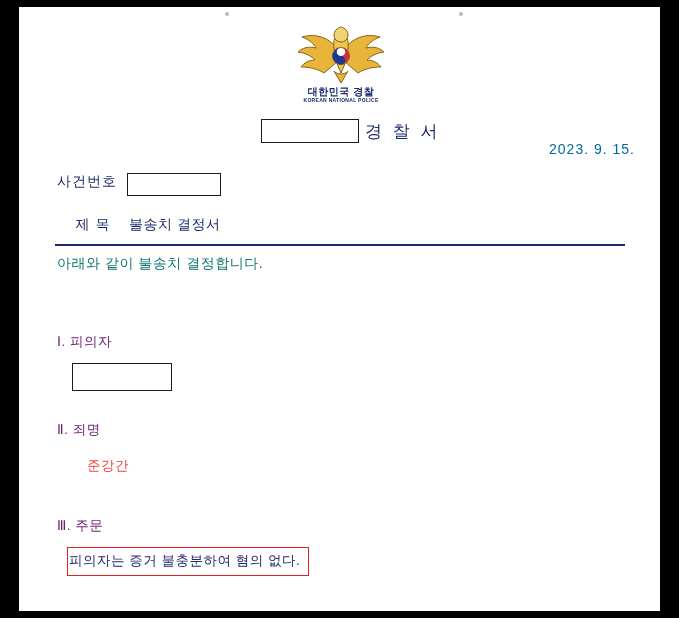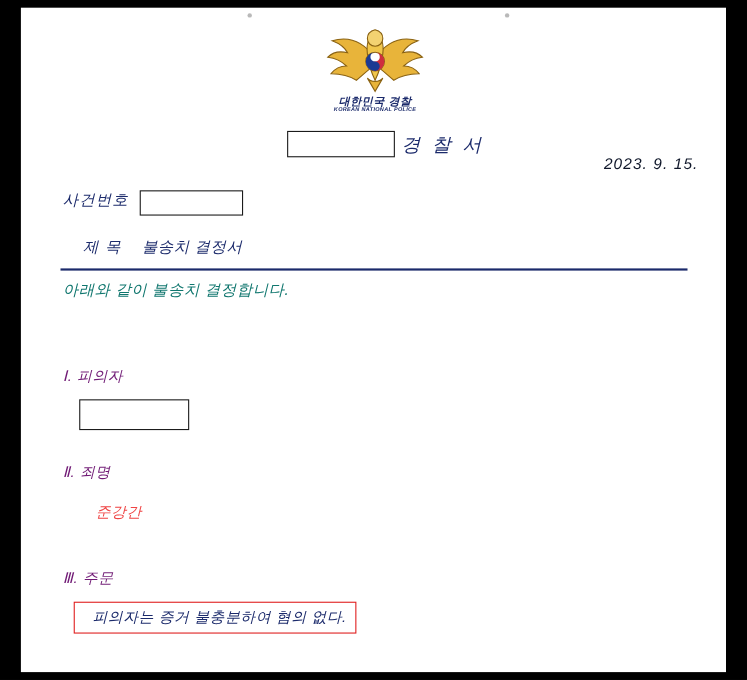--- a/index.html
+++ b/index.html
@@ -11,21 +11,20 @@
     width: 679px;
     height: 618px;
     overflow: hidden;
     font-family: "Liberation Sans", sans-serif;
   }
   .screen {
     position: relative;
     width: 679px;
     height: 618px;
     background: #000000;
-    font-style: italic;
   }
   .page {
     position: absolute;
     left: 19px;
     top: 7px;
     width: 641px;
     height: 604px;
     background: #ffffff;
     overflow: hidden;
   }
@@ -93,21 +92,21 @@
     color: #1b2a6b;
     letter-spacing: 3px;
     margin-left: 6px;
   }
 
   .doc-date {
     position: absolute;
     right: 25px;
     top: 134px;
     font-size: 14px;
-    color: #0f172a;
+    color: #0369a1;
     letter-spacing: 1px;
   }
 
   
   .case-row {
     position: absolute;
     left: 38px;
     top: 166px;
     display: flex;
     align-items: flex-start;
@@ -186,21 +185,21 @@
     top: 450px;
     font-size: 13.5px;
     color: #ef4444;
     letter-spacing: 0.5px;
   }
 
   .highlight-box {
     position: absolute;
     left: 48px;
     top: 540px;
-    padding: 4px 8px 5px 16px;
+    padding: 4px 8px 5px 1px;
     border: 1.6px solid #e02020;
     font-size: 13.5px;
     color: #1b2a6b;
     letter-spacing: 0.5px;
     background: #ffffff;
   }
 </style>
 </head>
 <body>
 

